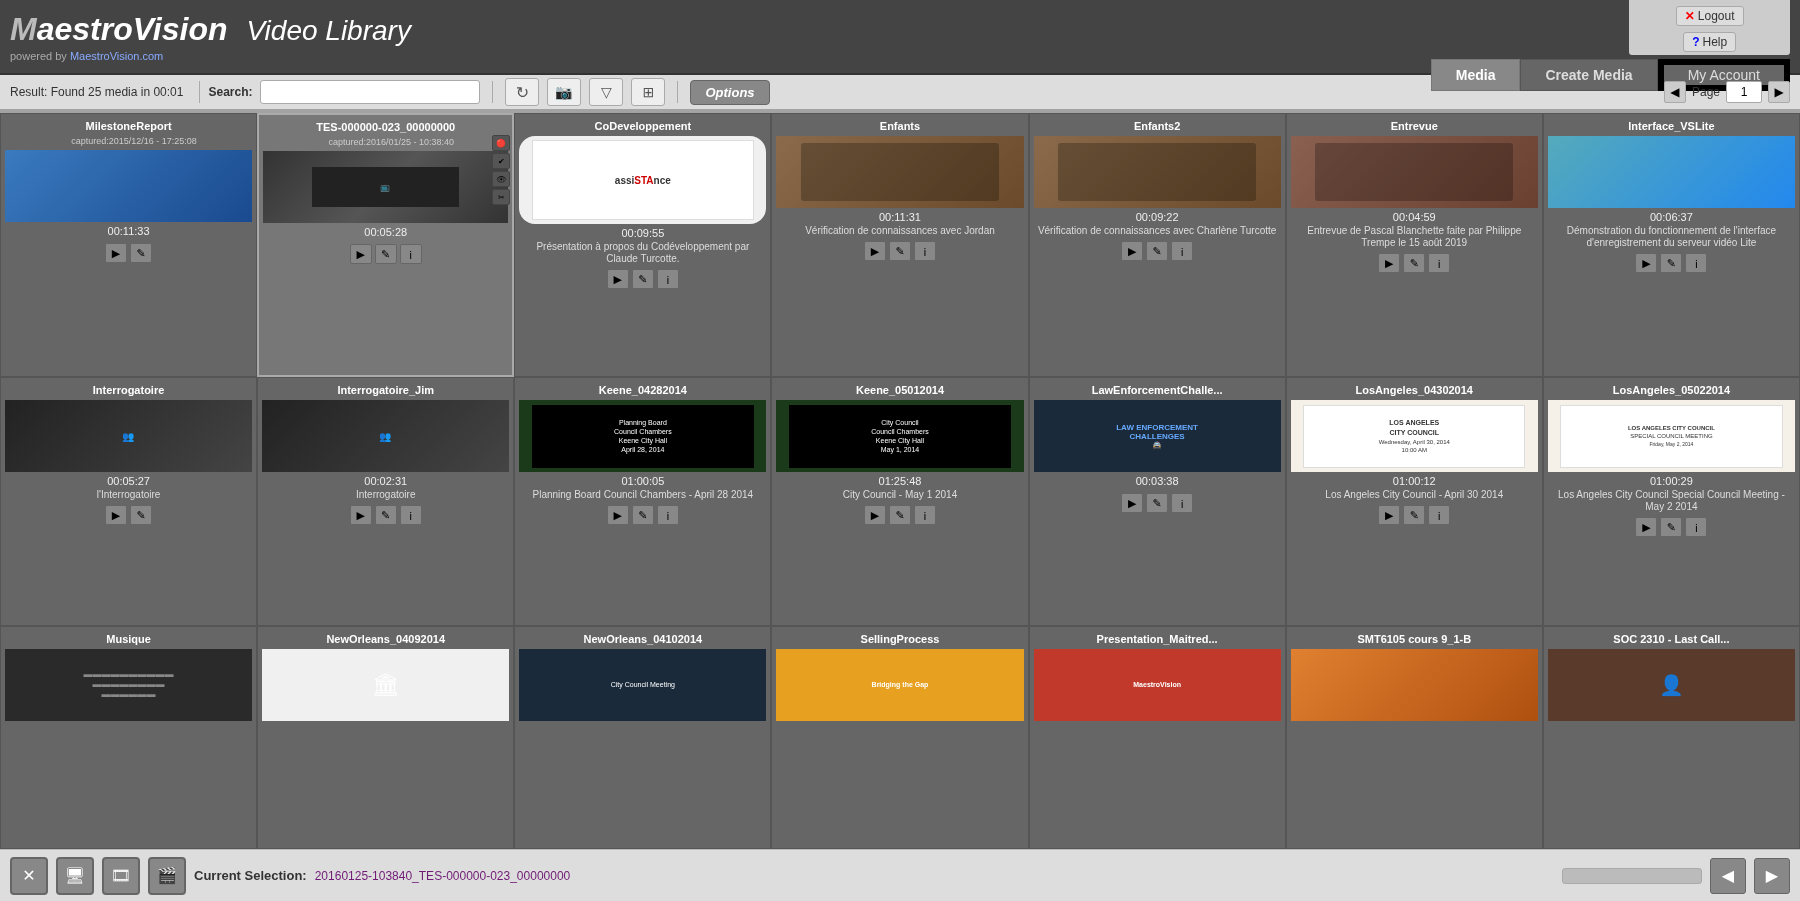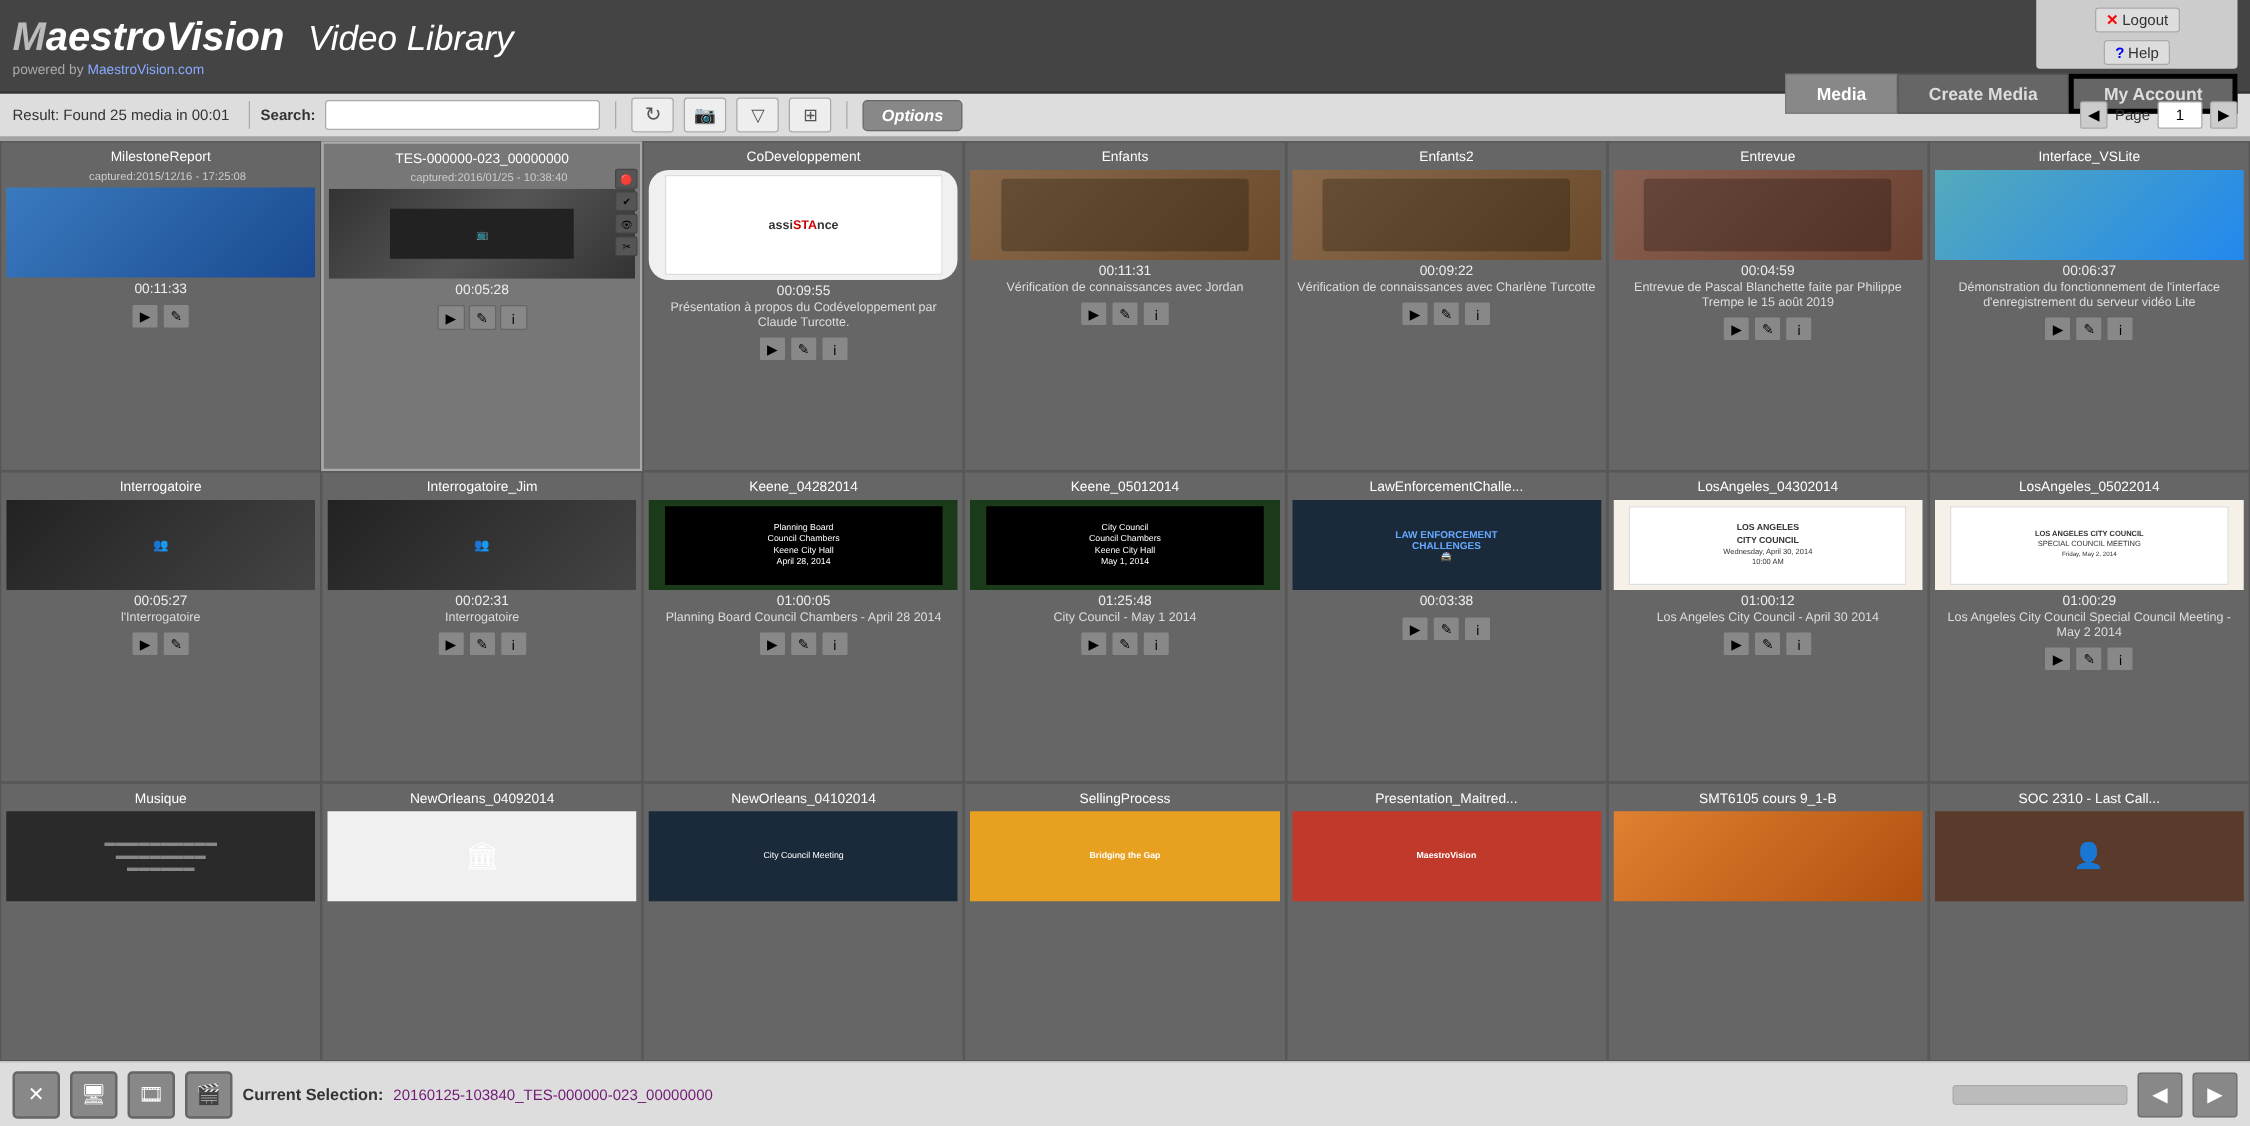--- a/index.html
+++ b/index.html
@@ -23,21 +23,21 @@
     #search-input { height: 24px; width: 220px; border: 1px solid #aaa; border-radius: 3px; padding: 0 6px; font-size: 12px; background: #fff; color: #333; }
     .tool-btn { width: 34px; height: 28px; background: #eee; border: 1px solid #aaa; border-radius: 3px; cursor: pointer; display: flex; align-items: center; justify-content: center; font-size: 16px; }
     #options-btn { background: #888; color: #fff; border: 1px solid #666; border-radius: 4px; padding: 4px 14px; font-size: 13px; font-weight: bold; cursor: pointer; font-style: italic; }
     #page-area { margin-left: auto; display: flex; align-items: center; gap: 6px; font-size: 12px; color: #333; }
     .page-nav-btn { width: 22px; height: 22px; background: #ccc; border: 1px solid #aaa; border-radius: 2px; cursor: pointer; display: flex; align-items: center; justify-content: center; font-size: 12px; }
 
     
     #media-grid { display: grid; grid-template-columns: repeat(7, 1fr); gap: 0; background: #555; overflow-y: auto; height: calc(901px - 75px - 38px - 52px); }
     .media-cell { background: #666; border: 1px solid #555; display: flex; flex-direction: column; align-items: center; padding: 6px 4px 4px; min-height: 140px; position: relative; cursor: pointer; }
     .media-cell.selected { background: #777; border: 2px solid #aaa; }
-    .cell-title { font-size: 11px; font-weight: normal; color: #fff; text-align: center; margin-bottom: 4px; white-space: nowrap; overflow: hidden; text-overflow: ellipsis; width: 100%; }
+    .cell-title { font-size: 11px; font-weight: bold; color: #fff; text-align: center; margin-bottom: 4px; white-space: nowrap; overflow: hidden; text-overflow: ellipsis; width: 100%; }
     .cell-captured { font-size: 9px; color: #ccc; text-align: center; margin-bottom: 4px; padding-left: 11px; }
     .cell-thumb { width: 100%; height: 80px; background: #444; display: flex; align-items: center; justify-content: center; overflow: hidden; position: relative; }
     .cell-duration { font-size: 11px; color: #eee; text-align: center; margin: 3px 0 2px; }
     .cell-desc { font-size: 10px; color: #ddd; text-align: center; padding: 0 2px; line-height: 1.2; max-height: 38px; overflow: hidden; }
     .cell-actions { display: flex; gap: 3px; margin-top: 4px; }
     .cell-action-btn { width: 22px; height: 20px; background: #888; border: 1px solid #666; border-radius: 2px; display: flex; align-items: center; justify-content: center; font-size: 11px; cursor: pointer; }
     .cell-overlay-btns { position: absolute; right: 2px; top: 20px; display: flex; flex-direction: column; gap: 2px; }
     .cell-overlay-btn { width: 18px; height: 16px; background: #555; border: 1px solid #444; border-radius: 2px; display: flex; align-items: center; justify-content: center; font-size: 9px; cursor: pointer; }
 
     
@@ -73,21 +73,21 @@
         <span>Logout</span>
       </button>
       <button style="background:#ddd; color:#333; border:1px solid #aaa; border-radius:3px; padding:2px 8px; font-size:12px; cursor:pointer; display:flex; align-items:center; gap:3px;">
         <span style="color:blue; font-weight:bold;">?</span>
         <span>Help</span>
       </button>
     </div>
     <div id="header-nav" style="display:flex; height:32px;">
       <div class="nav-btn active" style="background:#888; color:#fff; padding:0 24px; display:flex; align-items:center; border:1px solid #777; font-size:14px; font-weight:bold;">Media</div>
       <div class="nav-btn" style="background:#666; color:#ddd; padding:0 24px; display:flex; align-items:center; border:1px solid #555; font-size:14px; font-weight:bold;">Create Media</div>
-      <div class="nav-btn" style="background:#666; color:#ddd; padding:0 24px; display:flex; align-items:center; border:4px solid #000000; font-size:14px; font-weight:bold;">My Account</div>
+      <div class="nav-btn" style="background:#666; color:#ddd; padding:0 24px; display:flex; align-items:center; border:6px solid #000000; font-size:14px; font-weight:normal;">My Account</div>
     </div>
   </div>
 </div>
 
 <div id="toolbar">
   <span id="result-text">Result: Found 25 media in 00:01</span>
   <span style="width:1px; height:22px; background:#aaa; display:inline-block;"></span>
   <span id="search-label">Search:</span>
   <input type="text" id="search-input" style="height: 24px; width: 220px; border: 1px solid rgb(170, 170, 170); border-radius: 3px; padding: 0px 6px; font-size: 12px; background: rgb(255, 255, 255); color: rgb(51, 51, 51);" value="">
   <span style="width:1px; height:22px; background:#aaa; display:inline-block; margin:0 4px;"></span>

